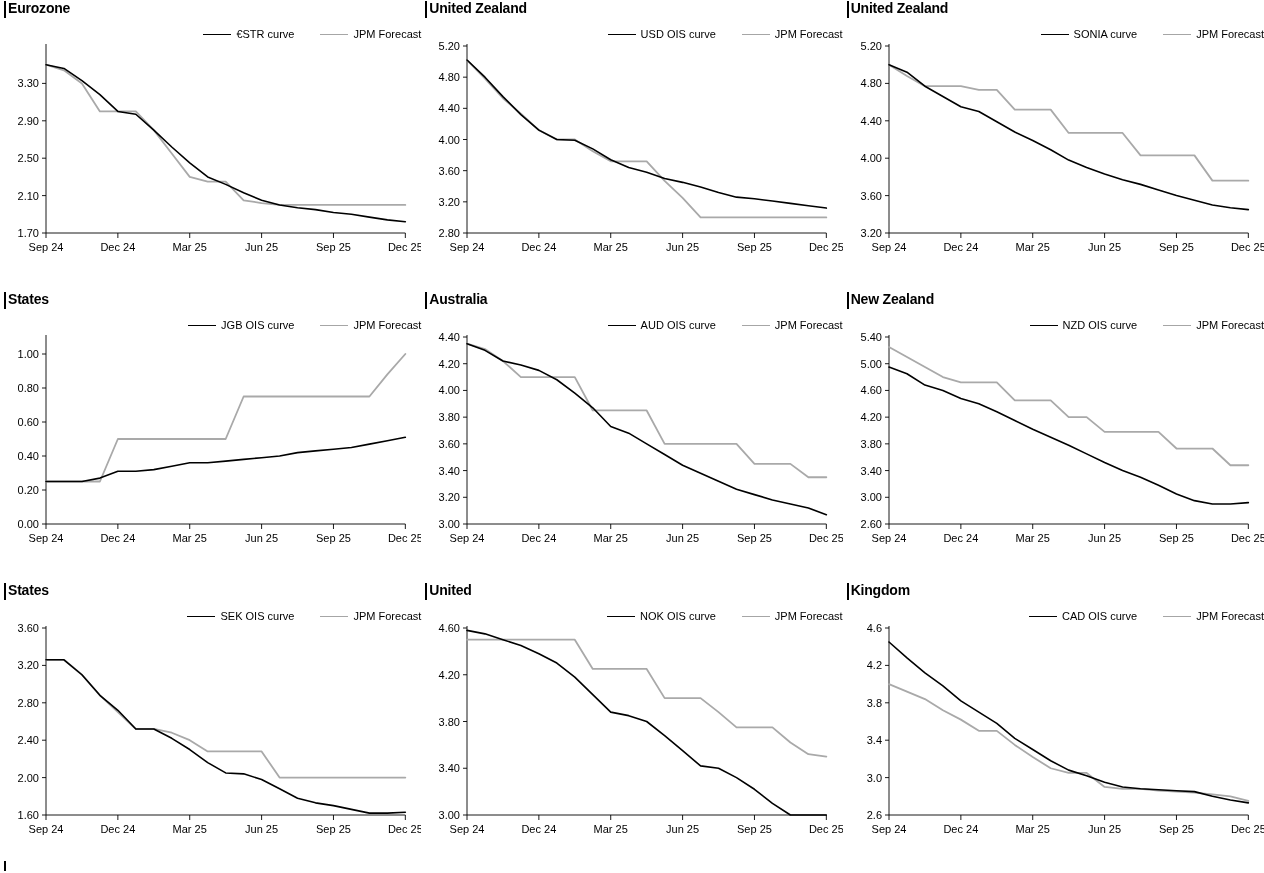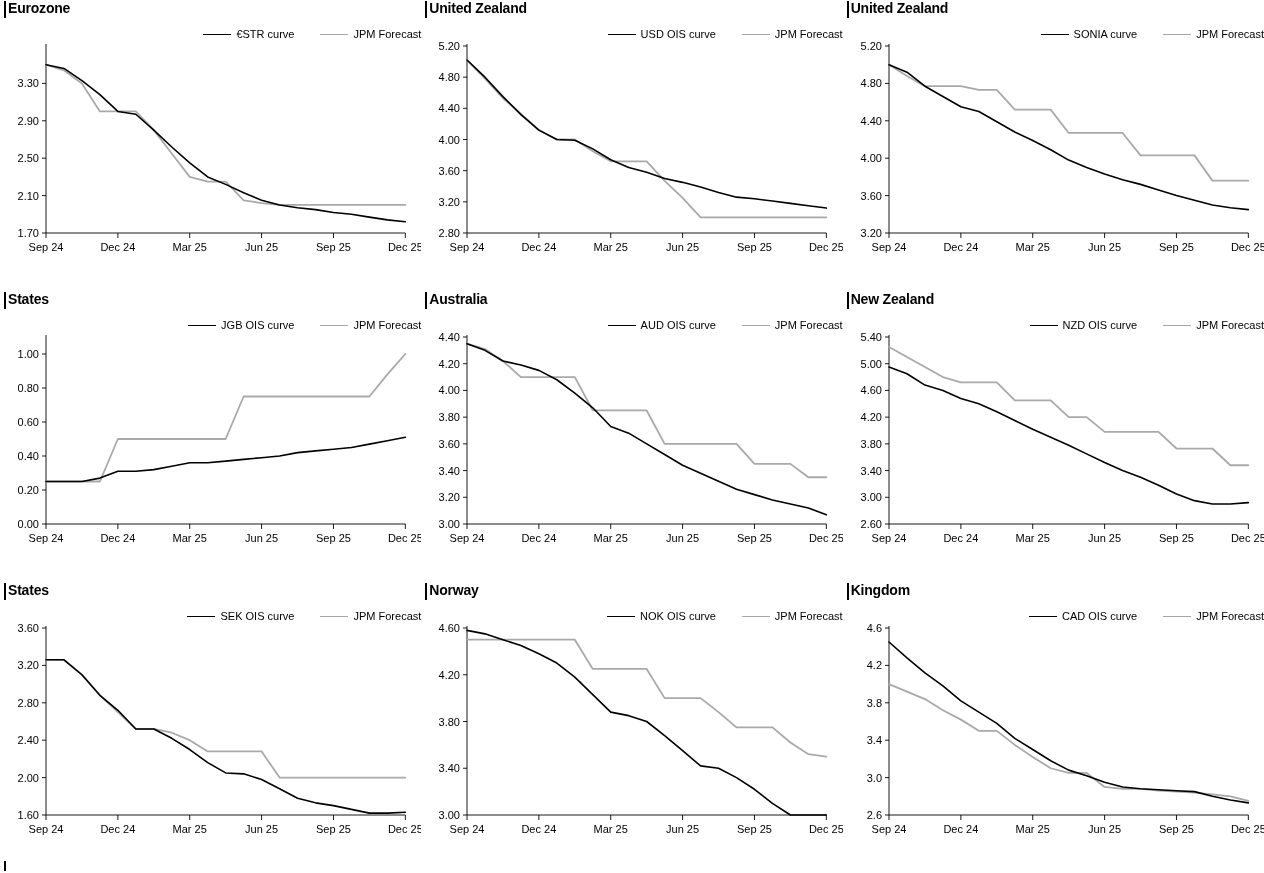--- a/index.html
+++ b/index.html
@@ -429,21 +429,21 @@
         <line x1="333.46666666666664" y1="233" x2="333.46666666666664" y2="238" class="tick-line"></line>
         <text x="333.46666666666664" y="251" text-anchor="middle" class="axis-label">Sep 25</text>
         <line x1="405.3333333333333" y1="233" x2="405.3333333333333" y2="238" class="tick-line"></line>
         <text x="405.3333333333333" y="251" text-anchor="middle" class="axis-label">Dec 25</text>
         <path d="M46.00,77.79 L63.97,77.79 L81.93,92.75 L99.90,113.32 L117.87,130.15 L135.83,146.98 L153.80,146.98 L171.77,150.72 L189.73,158.20 L207.70,169.42 L225.67,169.42 L243.63,169.42 L261.60,169.42 L279.57,195.60 L297.53,195.60 L315.50,195.60 L333.47,195.60 L351.43,195.60 L369.40,195.60 L387.37,195.60 L405.33,195.60" class="series-forecast"></path>
         <path d="M46.00,77.79 L63.97,77.79 L81.93,92.75 L99.90,113.32 L117.87,128.28 L135.83,146.98 L153.80,146.98 L171.77,156.33 L189.73,167.55 L207.70,180.64 L225.67,190.93 L243.63,191.86 L261.60,197.47 L279.57,206.82 L297.53,216.17 L315.50,220.84 L333.47,223.65 L351.43,227.39 L369.40,231.13 L387.37,231.13 L405.33,230.20" class="series-actual"></path>
       </svg>
     </div>
     <div class="panel">
       <div class="title-rule"></div>
-      <div class="panel-title">Norway</div>
+      <div class="panel-title">United</div>
       <div class="legend">
         <div class="legend-item">
           <span class="legend-swatch"></span>
           <span>NOK OIS curve</span>
         </div>
         <div class="legend-item">
           <span class="legend-swatch forecast"></span>
           <span>JPM Forecast</span>
         </div>
       </div>

